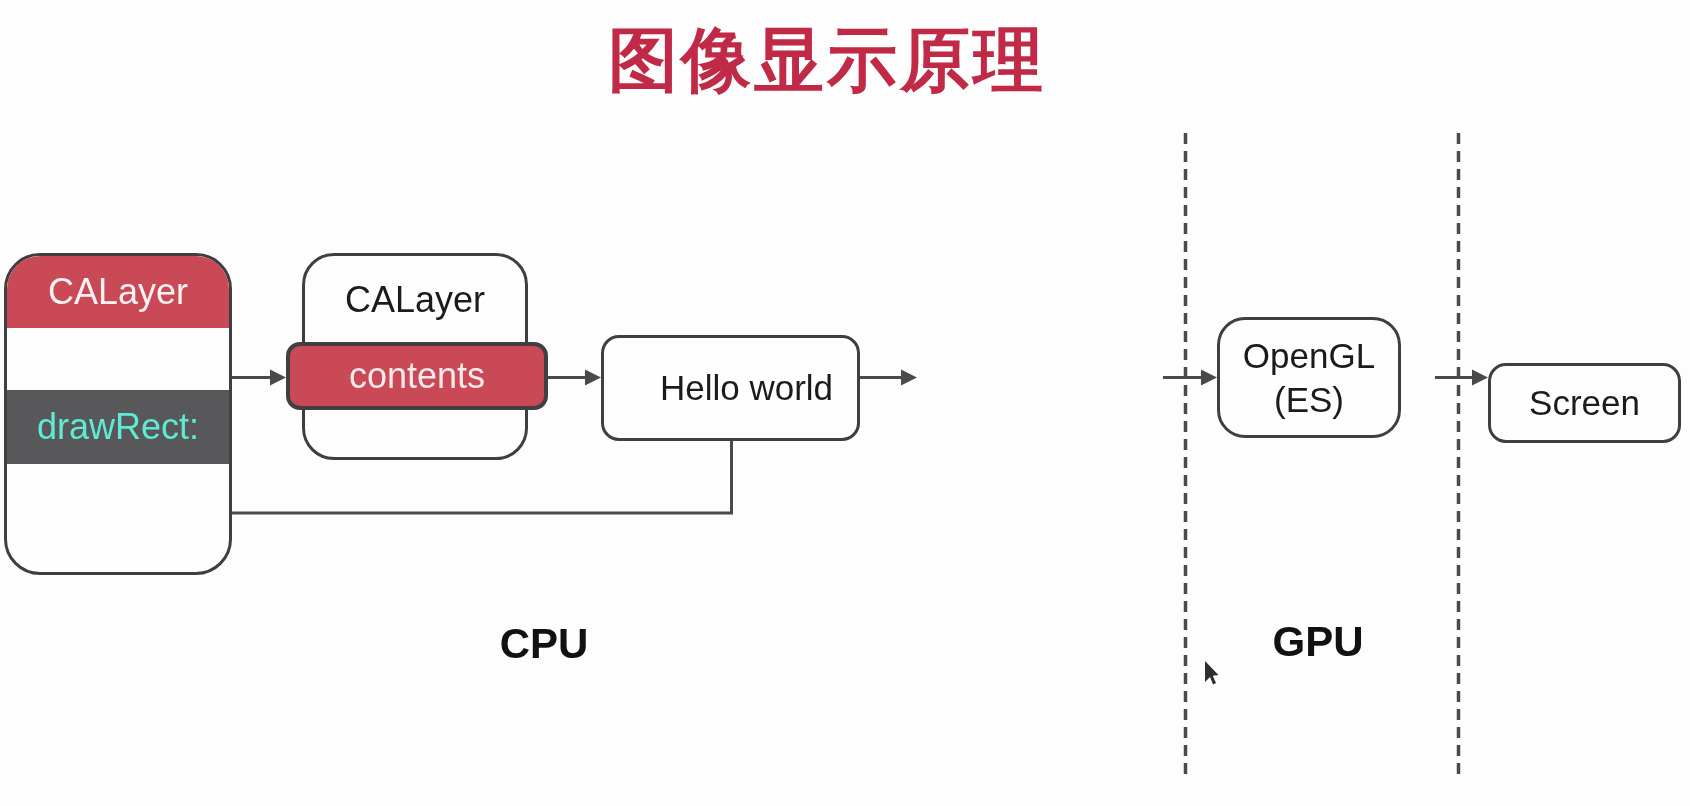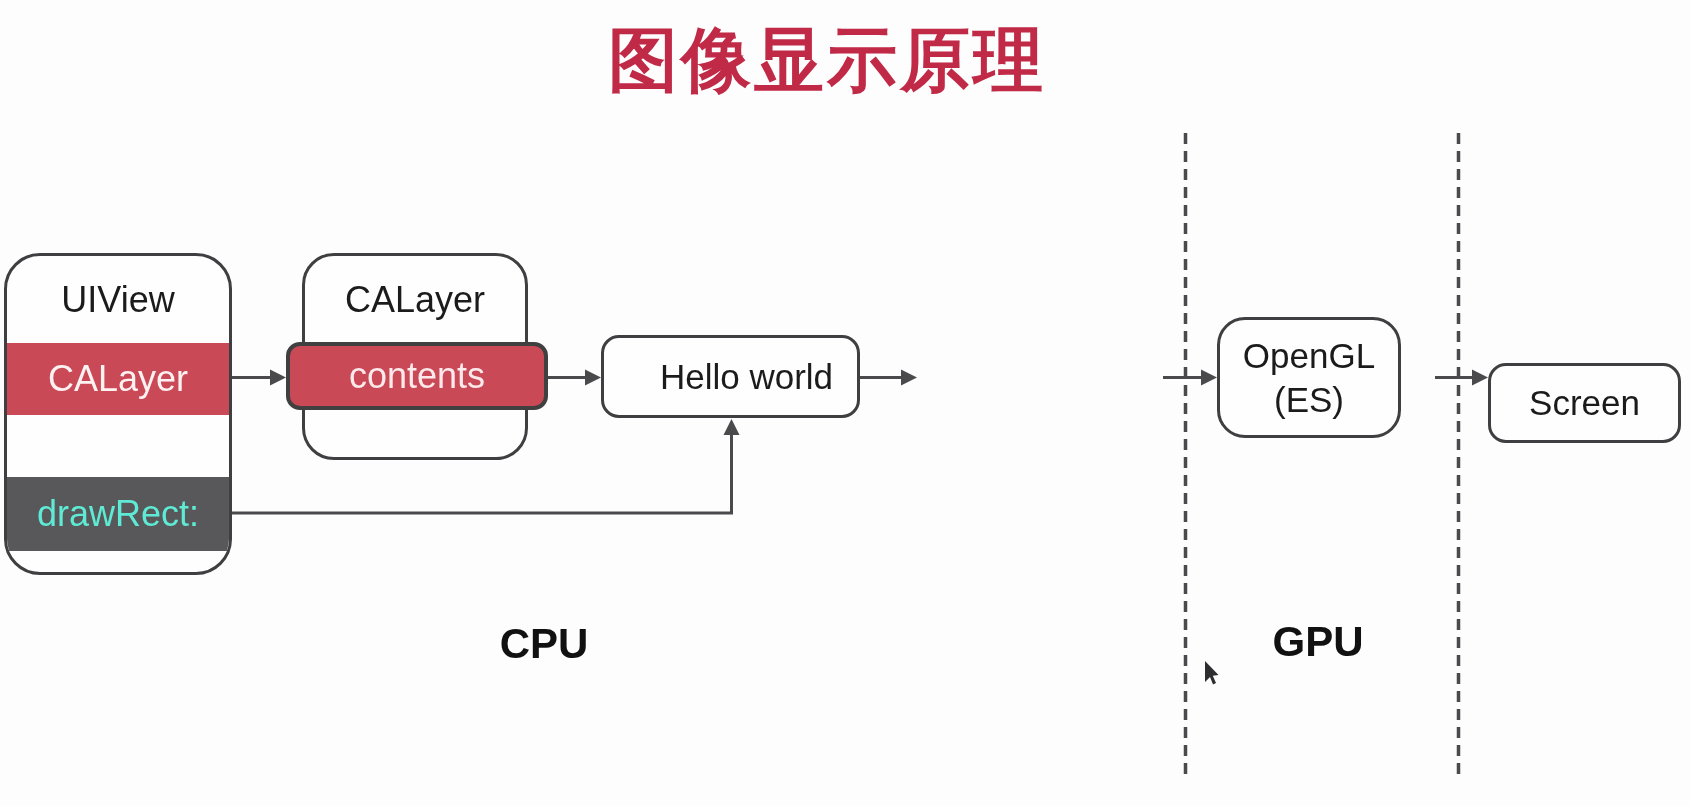--- a/index.html
+++ b/index.html
@@ -61,21 +61,21 @@
     font-size: 36px; color: #1b1b1c;
   }
   .contents-band {
     position: absolute; left: 286px; top: 342px; width: 262px; height: 68px;
     box-sizing: border-box; background: var(--band-red);
     border: 4px solid #404040; border-radius: 14px;
     display: flex; align-items: center; justify-content: center;
     font-size: 36px; color: #fbe9eb;
   }
 
-  .hello-box  { left: 601px;  top: 335px; width: 259px; height: 83px;  border-radius: 18px; padding-left: 32px; }
+  .hello-box  { left: 601px;  top: 335px; width: 259px; height: 106px;  border-radius: 18px; padding-left: 32px; }
   .core-box   { left: 917px;  top: 318px; width: 246px; height: 122px; border-radius: 28px; }
   .opengl-box { left: 1217px; top: 317px; width: 184px; height: 121px; border-radius: 28px; }
   .screen-box { left: 1488px; top: 337px; width: 193px; height: 80px;  border-radius: 18px; margin-top: 26px; }
 
   .zone-label {
     position: absolute; font-size: 42px; font-weight: 700; color: #111;
     transform: translateX(-50%); white-space: nowrap;
   }
   .zone-cpu { left: 544px;  top: 620px; }
   .zone-gpu { left: 1318px; top: 618px; }
@@ -119,21 +119,20 @@
 
     <g>
       <polyline points="231,513 731.5,513 731.5,433" fill="none" stroke="#4A4A4C" stroke-width="3"></polyline>
       <polygon points="731.5,419 723.5,435 739.5,435" fill="#4A4A4C"></polygon>
     </g>
 
     <polygon points="1205,661 1205,682 1210,677 1213,684.5 1216,683 1212.8,675.8 1218.5,675" fill="#2e2e30"></polygon>
   </svg>
 
   <div class="uiview-box">
-    <div class="head">UIView</div>
     <div class="band red">
       <span>CALayer</span>
     </div>
     <div class="gap"></div>
     <div class="band dark">
       <span>drawRect:</span>
     </div>
   </div>
 
   <div class="calayer-box">

